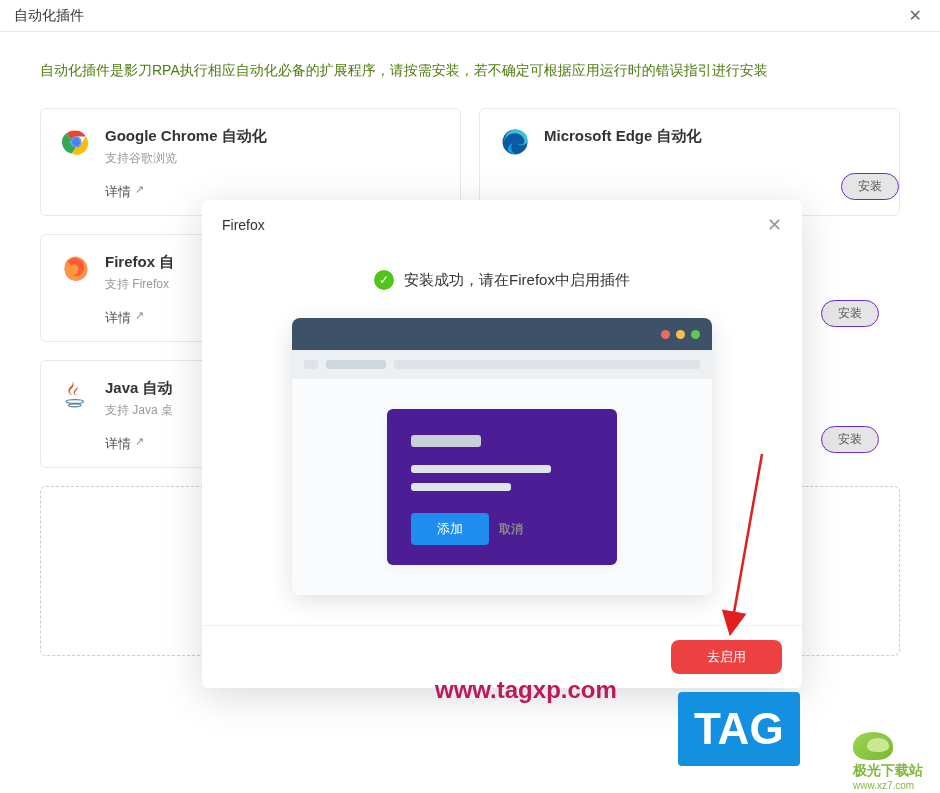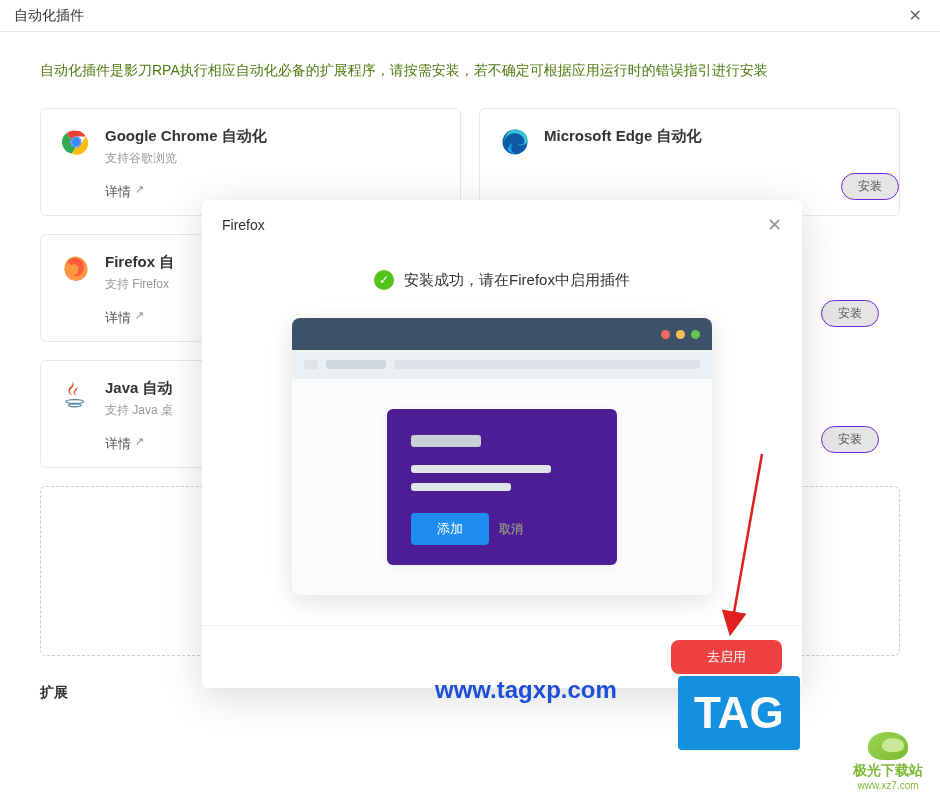--- a/index.html
+++ b/index.html
@@ -51,23 +51,23 @@
 
 .dlg-footer { padding: 14px 20px; display: flex; justify-content: flex-end; border-top: 1px solid #f0f0f0; }
 .go-enable { background: #ed4141; color: #fff; border: none; padding: 8px 36px; border-radius: 8px; font-size: 13px; cursor: pointer; }
 
 
 .arrow { position: absolute; left: 722px; top: 448px; z-index: 200; pointer-events: none; }
 
 
 .wm-tagxp { position: absolute; left: 435px; top: 676px; z-index: 300; font-weight: 700; }
 .wm-tagxp .line1 { color: #e03a3c; font-size: 30px; }
-.wm-tagxp .line2 { color: #1d4ed8; font-size: 24px; }
-.wm-tag { position: absolute; left: 678px; top: 676px; z-index: 300; background: #1390e0; color: #fff; font-size: 44px; font-weight: 800; padding: 12px 16px; border-radius: 4px; }
-.wm-xz7 { position: absolute; left: 853px; top: 732px; z-index: 301; color: #7fb939; font-size: 14px; display: flex; flex-direction: column; align-items: center; }
+.wm-tagxp .line2 { color: #be185d; font-size: 24px; }
+.wm-tag { position: absolute; left: 678px; top: 692px; z-index: 300; background: #1390e0; color: #fff; font-size: 44px; font-weight: 800; padding: 12px 16px; border-radius: 4px; }
+.wm-xz7 { position: absolute; left: 853px; top: 732px; z-index: 301; color: #7fb939; font-size: 14px; display: flex; flex-direction: column; align-items: flex-start; }
 .wm-xz7-icon { width: 40px; height: 28px; background: linear-gradient(135deg, #9dd653, #7ab82e); border-radius: 50% 50% 40% 40%; position: relative; margin-bottom: 2px; }
 .wm-xz7-icon::after { content: ""; position: absolute; right: 4px; top: 6px; width: 22px; height: 14px; background: #c8e896; border-radius: 50% 50% 40% 40%; }
 </style>
 </head>
 <body>
 
 <div class="header">
   <span class="header-title">自动化插件</span>
   <span class="close-x">✕</span>
 </div>
@@ -172,21 +172,20 @@
         <button class="install-btn">安装</button>
       </div>
     </div>
 
   </div>
 
   <div class="custom-card">
     <span>添加自定义浏览器自动化</span>
   </div>
 
-  <div class="section-title ext-title">扩展</div>
 </div>
 
 <div class="dialog">
   <div class="dlg-header">
     <span>Firefox</span>
     <span class="dlg-close">✕</span>
   </div>
   <div class="dlg-body">
     <div class="success-msg">
       <span class="check-circle">✓</span>

